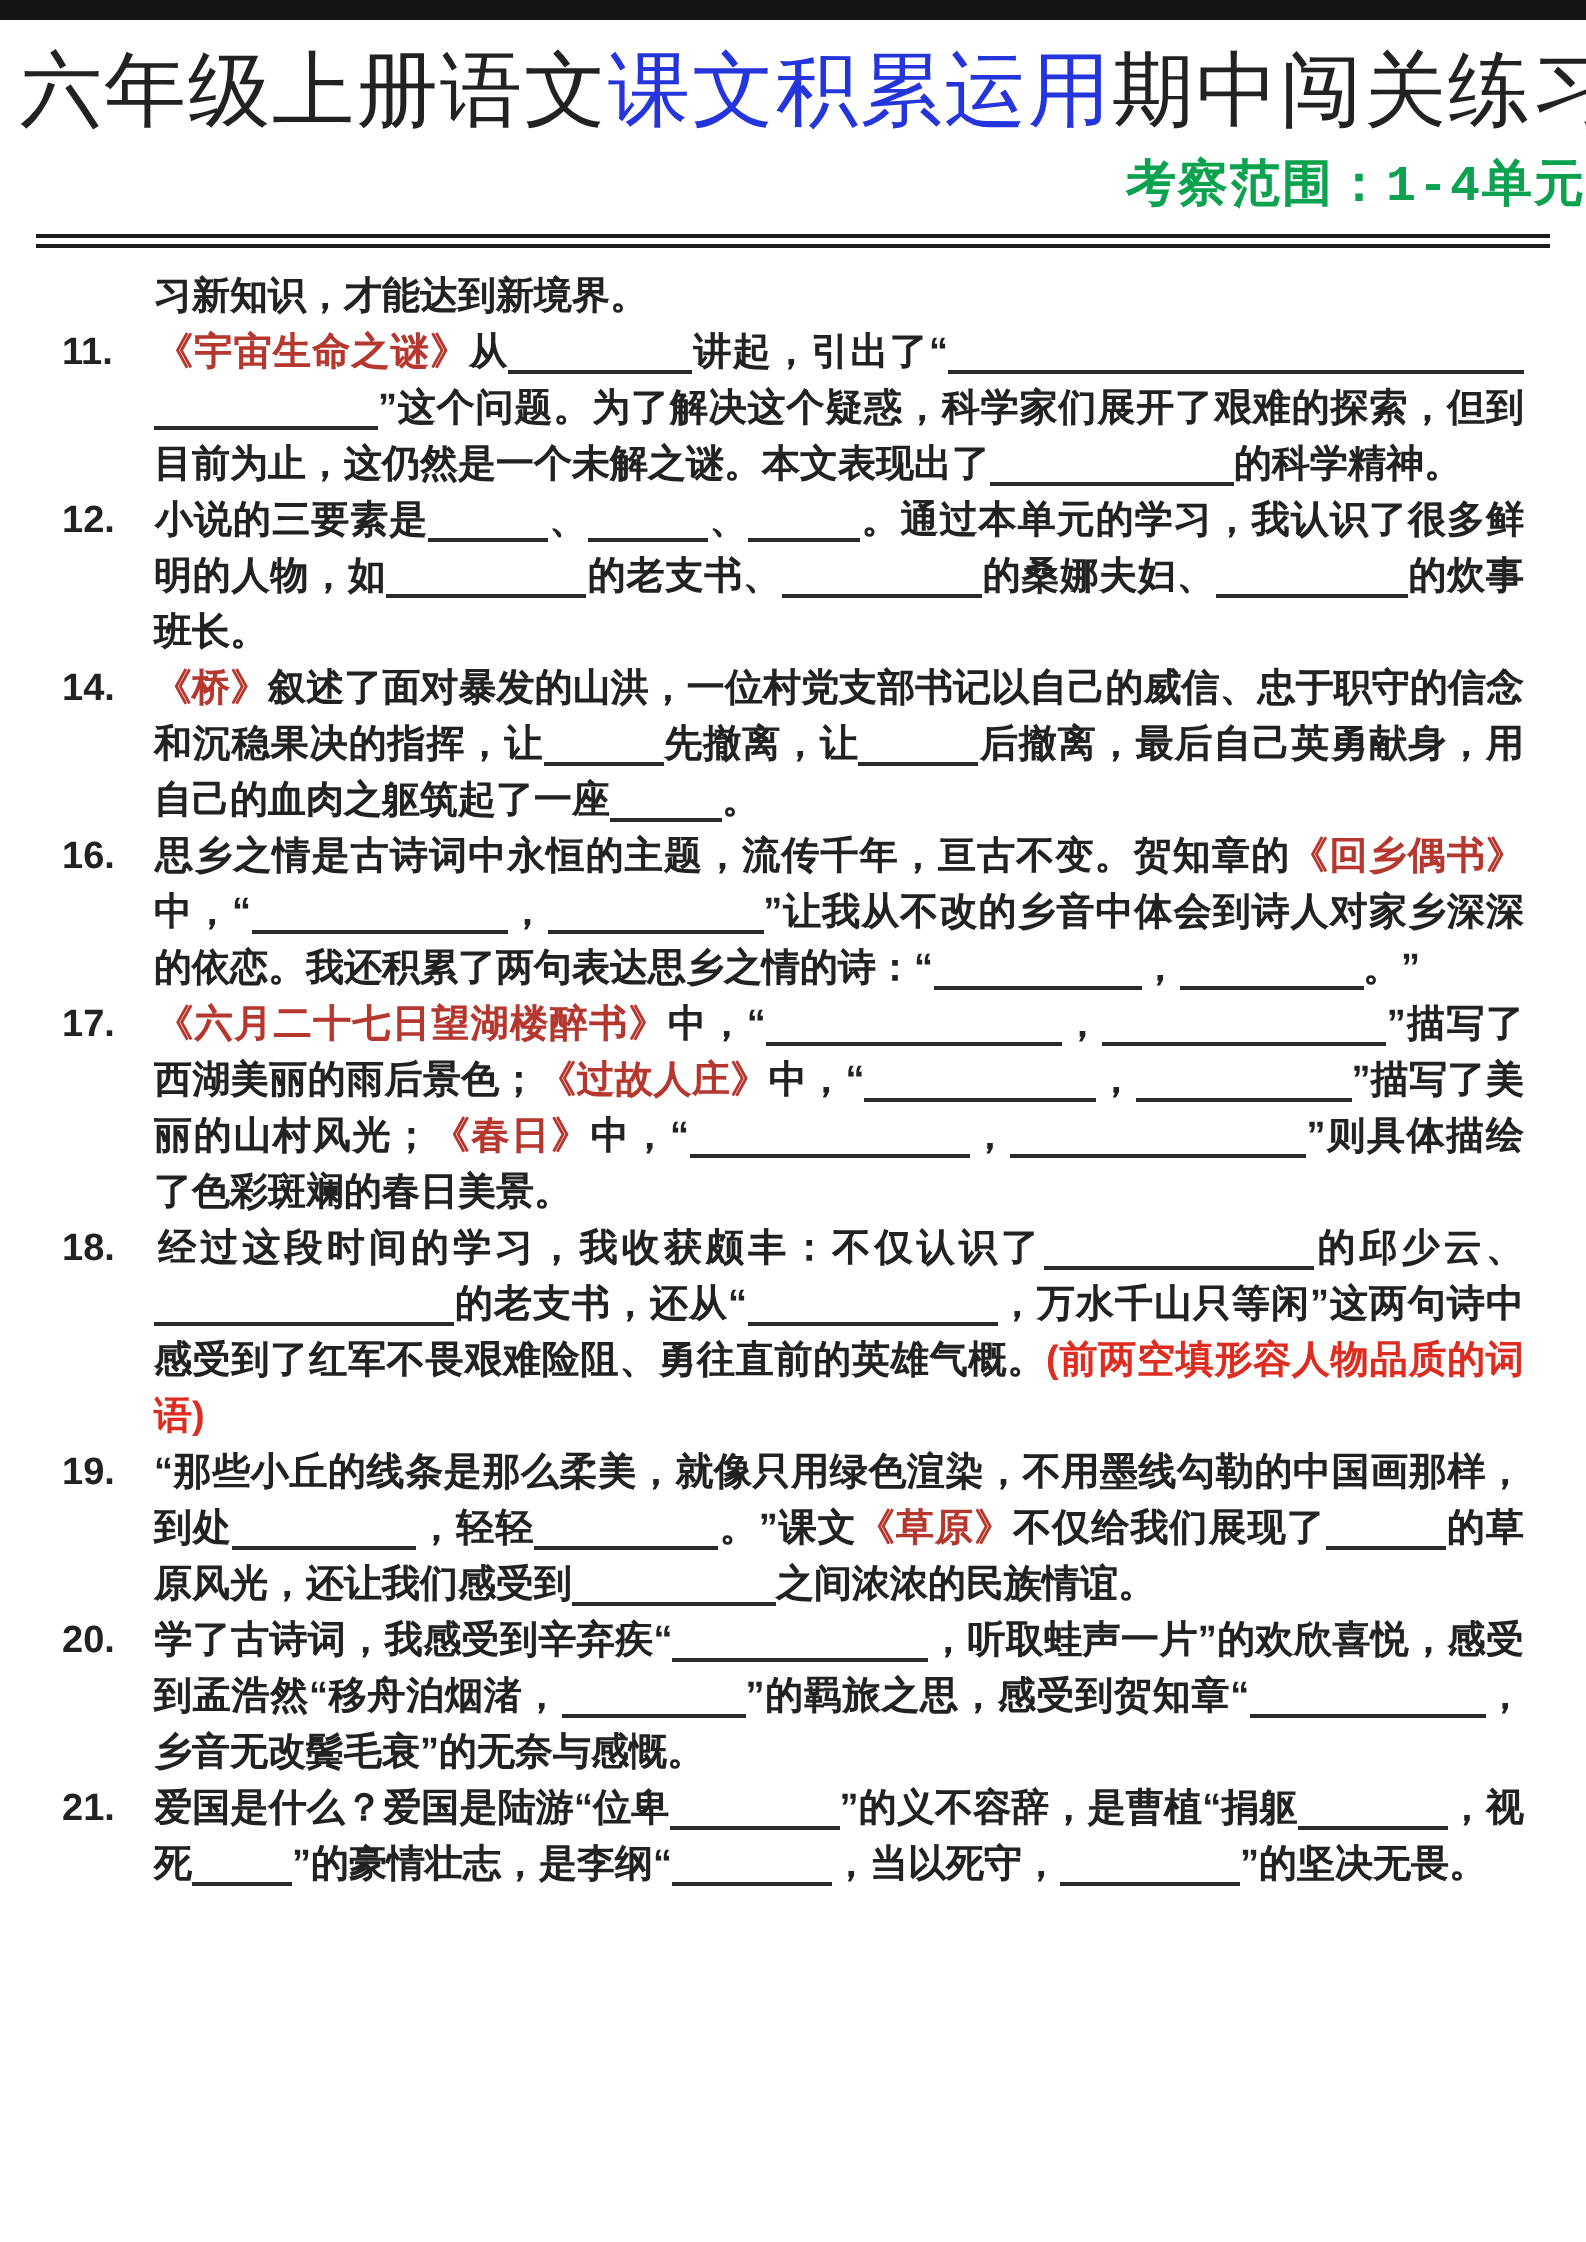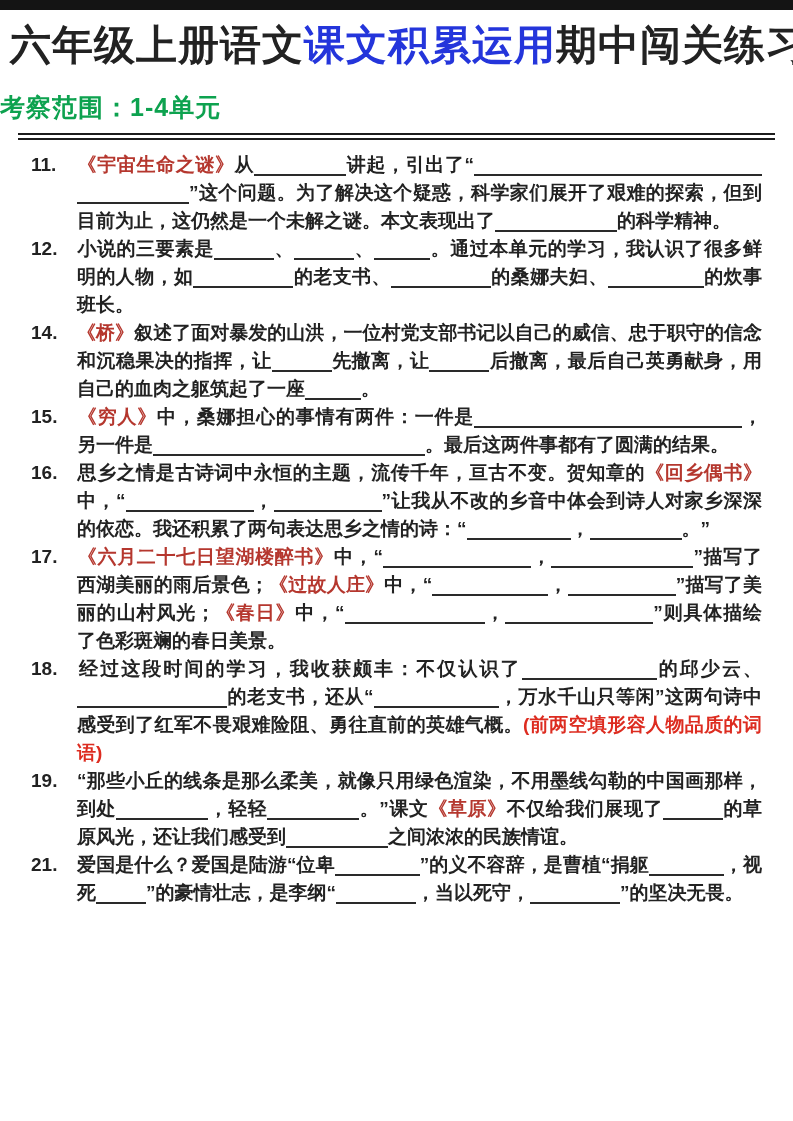--- a/index.html
+++ b/index.html
@@ -11,33 +11,34 @@
     overflow: hidden;
   }
   .topbar {
     width: 793px; height: 10px;
     background: #141414;
   }
   .title {
     margin: 13px 10px 0;
     text-align: right;
     font-size: 41px;
-    font-weight: bold;
+    font-weight: normal;
     letter-spacing: 1px;
     line-height: 1.1;
     white-space: nowrap;
   }
   .title .hl { color: var(--blue, #2435db); }
   .subtitle {
-    margin-top: 23px;
-    text-align: left;
+    margin-top: 7px;
+    text-align: right;
     font-size: 25px;
     font-weight: bold;
     color: var(--green, #0da24f);
     letter-spacing: 1px;
+    font-family: Liberation Mono, monospace;
   }
   .rule {
     margin: 9px 18px 0;
     height: 3px;
     border-top: 2px solid #1c1c1c;
     border-bottom: 2px solid #1c1c1c;
   }
   .content {
     padding: 11px 31px 0 31px;
   }
@@ -71,24 +72,25 @@
 
 <div class="topbar"></div>
 
 <div class="title"><span>六年级上册语文</span><span class="hl">课文积累运用</span><span>期中闯关练习</span></div>
 
 <div class="subtitle">考察范围：1-4单元</div>
 
 <div class="rule"></div>
 
 <div class="content">
+  <div class="q">习新知识，才能达到新境界。</div>
   <div>
       <div class="q"><span class="qno">11.</span><span class="seg book">《宇宙生命之谜》</span><span class="seg">从</span><span class="blank" style="width: 92px;"></span><span class="seg">讲起，引出了“</span><span class="blank" style="width: 288px;"></span><span class="blank" style="width: 112px;"></span><span class="seg">”这个问题。为了解决这个疑惑，科学家们展开了艰难的探索，但到目前为止，这仍然是一个未解之谜。本文表现出了</span><span class="blank" style="width: 122px;"></span><span class="seg">的科学精神。</span></div>
       <div class="q"><span class="qno">12.</span><span class="seg">小说的三要素是</span><span class="blank" style="width: 60px;"></span><span class="seg">、</span><span class="blank" style="width: 60px;"></span><span class="seg">、</span><span class="blank" style="width: 56px;"></span><span class="seg">。通过本单元的学习，我认识了很多鲜明的人物，如</span><span class="blank" style="width: 100px;"></span><span class="seg">的老支书、</span><span class="blank" style="width: 100px;"></span><span class="seg">的桑娜夫妇、</span><span class="blank" style="width: 96px;"></span><span class="seg">的炊事班长。</span></div>
       <div class="q"><span class="qno">14.</span><span class="seg book">《桥》</span><span class="seg">叙述了面对暴发的山洪，一位村党支部书记以自己的威信、忠于职守的信念和沉稳果决的指挥，让</span><span class="blank" style="width: 60px;"></span><span class="seg">先撤离，让</span><span class="blank" style="width: 60px;"></span><span class="seg">后撤离，最后自己英勇献身，用自己的血肉之躯筑起了一座</span><span class="blank" style="width: 56px;"></span><span class="seg">。</span></div>
-      <div class="q"><span class="qno">15.</span><span class="seg book">《穷人》</span><span class="seg">中，桑娜担心的事情有两件：一件是</span><span class="blank" style="width: 268px;"></span><span class="seg">，另一件是</span><span class="blank" style="width: 272px;"></span><span class="seg">。最后这两件事都有了圆满的结果。</span></div>
       <div class="q"><span class="qno">16.</span><span class="seg">思乡之情是古诗词中永恒的主题，流传千年，亘古不变。贺知章的</span><span class="seg book">《回乡偶书》</span><span class="seg">中，“</span><span class="blank" style="width: 52px;"></span><span class="blank" style="width: 76px;"></span><span class="seg">，</span><span class="blank" style="width: 108px;"></span><span class="seg">”让我从不改的乡音中体会到诗人对家乡深深的依恋。我还积累了两句表达思乡之情的诗：“</span><span class="blank" style="width: 104px;"></span><span class="seg">，</span><span class="blank" style="width: 92px;"></span><span class="seg">。”</span></div>
       <div class="q"><span class="qno">17.</span><span class="seg book">《六月二十七日望湖楼醉书》</span><span class="seg">中，“</span><span class="blank" style="width: 148px;"></span><span class="seg">，</span><span class="blank" style="width: 142px;"></span><span class="seg">”描写了西湖美丽的雨后景色；</span><span class="seg book">《过故人庄》</span><span class="seg">中，“</span><span class="blank" style="width: 116px;"></span><span class="seg">，</span><span class="blank" style="width: 108px;"></span><span class="seg">”描写了美丽的山村风光；</span><span class="seg book">《春日》</span><span class="seg">中，“</span><span class="blank" style="width: 140px;"></span><span class="seg">，</span><span class="blank" style="width: 148px;"></span><span class="seg">”则具体描绘了色彩斑斓的春日美景。</span></div>
       <div class="q"><span class="qno">18.</span><span class="seg">经过这段时间的学习，我收获颇丰：不仅认识了</span><span class="blank" style="width: 135px;"></span><span class="seg">的邱少云、</span><span class="blank" style="width: 85px;"></span><span class="blank" style="width: 65px;"></span><span class="seg">的老支书，还从“</span><span class="blank" style="width: 125px;"></span><span class="seg">，万水千山只等闲”这两句诗中感受到了红军不畏艰难险阻、勇往直前的英雄气概。</span><span class="seg note">(前两空填形容人物品质的词语)</span></div>
       <div class="q"><span class="qno">19.</span><span class="seg">“那些小丘的线条是那么柔美，就像只用绿色渲染，不用墨线勾勒的中国画那样，到处</span><span class="blank" style="width: 92px;"></span><span class="seg">，轻轻</span><span class="blank" style="width: 92px;"></span><span class="seg">。”课文</span><span class="seg book">《草原》</span><span class="seg">不仅给我们展现了</span><span class="blank" style="width: 60px;"></span><span class="seg">的草原风光，还让我们感受到</span><span class="blank" style="width: 102px;"></span><span class="seg">之间浓浓的民族情谊。</span></div>
+      <div class="q"><span class="qno">20.</span><span class="seg">学了古诗词，我感受到辛弃疾“</span><span class="blank" style="width: 128px;"></span><span class="seg">，听取蛙声一片”的欢欣喜悦，感受到孟浩然“移舟泊烟渚，</span><span class="blank" style="width: 92px;"></span><span class="seg">”的羁旅之思，感受到贺知章“</span><span class="blank" style="width: 118px;"></span><span class="seg">，乡音无改鬓毛衰”的无奈与感慨。</span></div>
       <div class="q"><span class="qno">21.</span><span class="seg">爱国是什么？爱国是陆游“位卑</span><span class="blank" style="width: 85px;"></span><span class="seg">”的义不容辞，是曹植“捐躯</span><span class="blank" style="width: 75px;"></span><span class="seg">，视死</span><span class="blank" style="width: 50px;"></span><span class="seg">”的豪情壮志，是李纲“</span><span class="blank" style="width: 80px;"></span><span class="seg">，当以死守，</span><span class="blank" style="width: 90px;"></span><span class="seg">”的坚决无畏。</span></div>
     </div>
 </div>
 
 </body></html>

